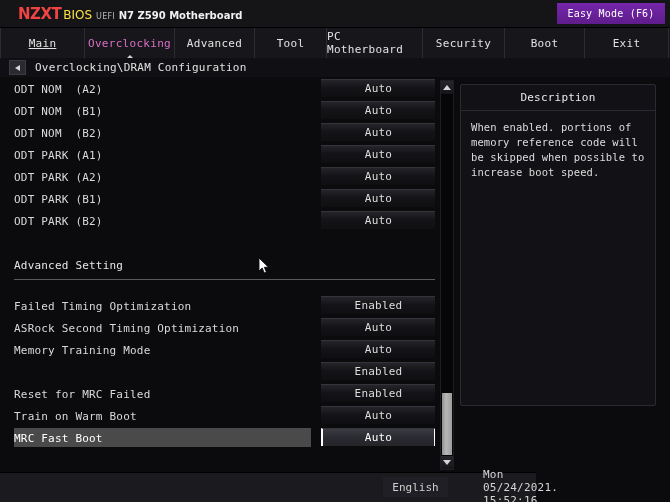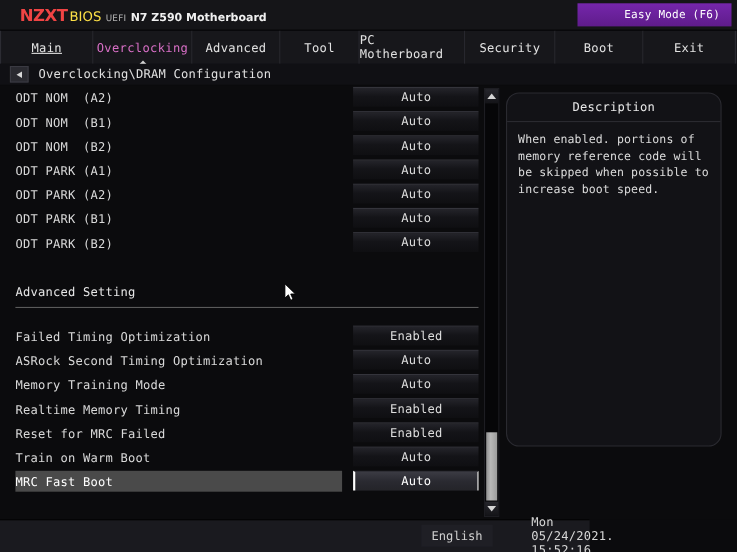--- a/index.html
+++ b/index.html
@@ -71,21 +71,20 @@
     height: 21px;
     background: #6b219c;
     background: linear-gradient(180deg, #7526ab 0%, #5f1c8b 100%);
     color: #ffffff;
     font-size: 10px;
     display: flex;
     align-items: center;
     justify-content: center;
     letter-spacing: 0.2px;
     cursor: pointer;
-    padding-left: 32px;
   }
 
   
   .tabbar {
     position: absolute;
     top: 28px; left: 0;
     width: 670px;
     height: 30px;
     background: #17171b;
     display: flex;
@@ -298,21 +297,21 @@
   
   .desc-panel {
     position: absolute;
     left: 460px;
     top: 6px;
     width: 196px;
     height: 322px;
     box-sizing: border-box;
     background: #121216;
     border: 1px solid #2a2a30;
-    border-radius: 12px;
+    border-radius: 2px;
   }
   .desc-head {
     height: 25px;
     border-bottom: 1px solid #2a2a30;
     display: flex;
     align-items: center;
     justify-content: center;
     font-size: 11px;
     color: #e8e8e8;
     letter-spacing: 0.2px;
@@ -471,21 +470,20 @@
       </div>
       <div class="row">
         <span class="row-label">ASRock Second Timing Optimization</span>
         <span class="value-box">Auto</span>
       </div>
       <div class="row">
         <span class="row-label">Memory Training Mode</span>
         <span class="value-box">Auto</span>
       </div>
       <div class="row">
-        <span class="row-label">Realtime Memory Timing</span>
         <span class="value-box">Enabled</span>
       </div>
       <div class="row">
         <span class="row-label">Reset for MRC Failed</span>
         <span class="value-box">Enabled</span>
       </div>
       <div class="row">
         <span class="row-label">Train on Warm Boot</span>
         <span class="value-box">Auto</span>
       </div>

